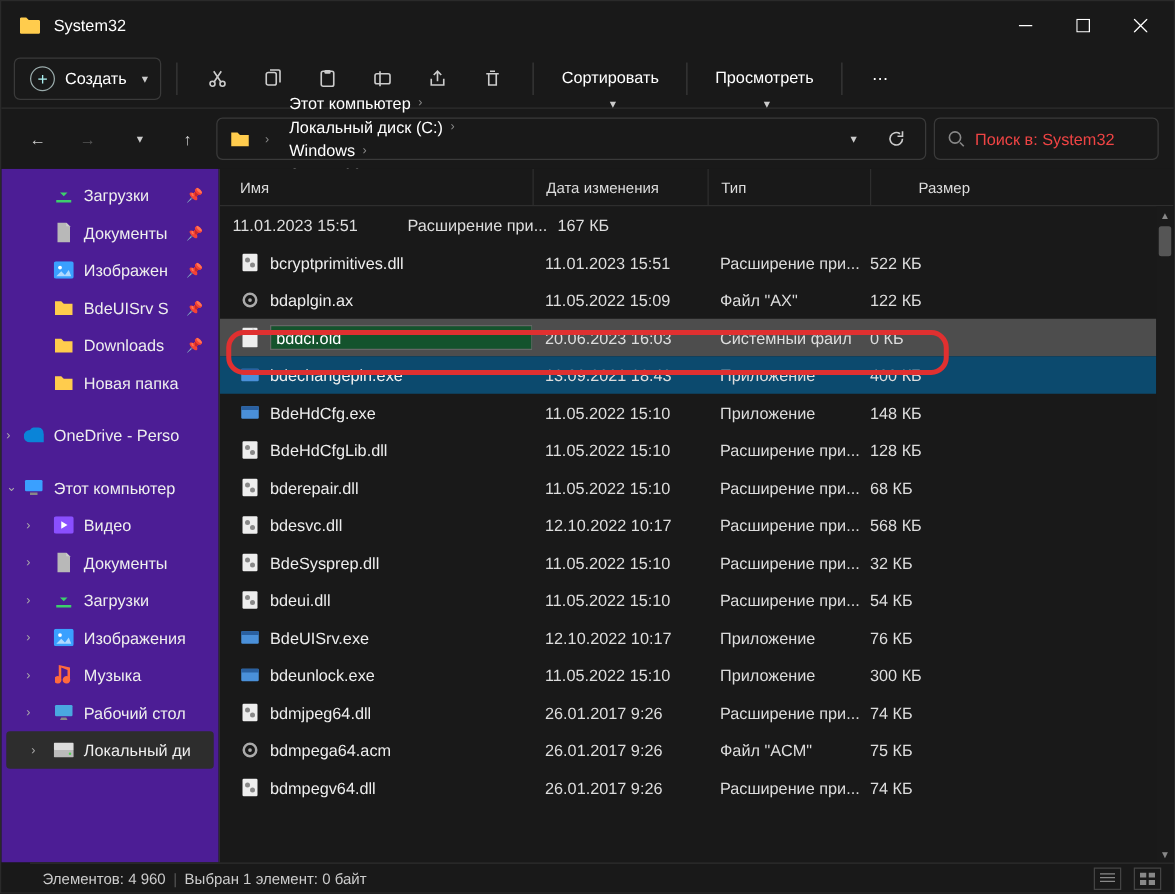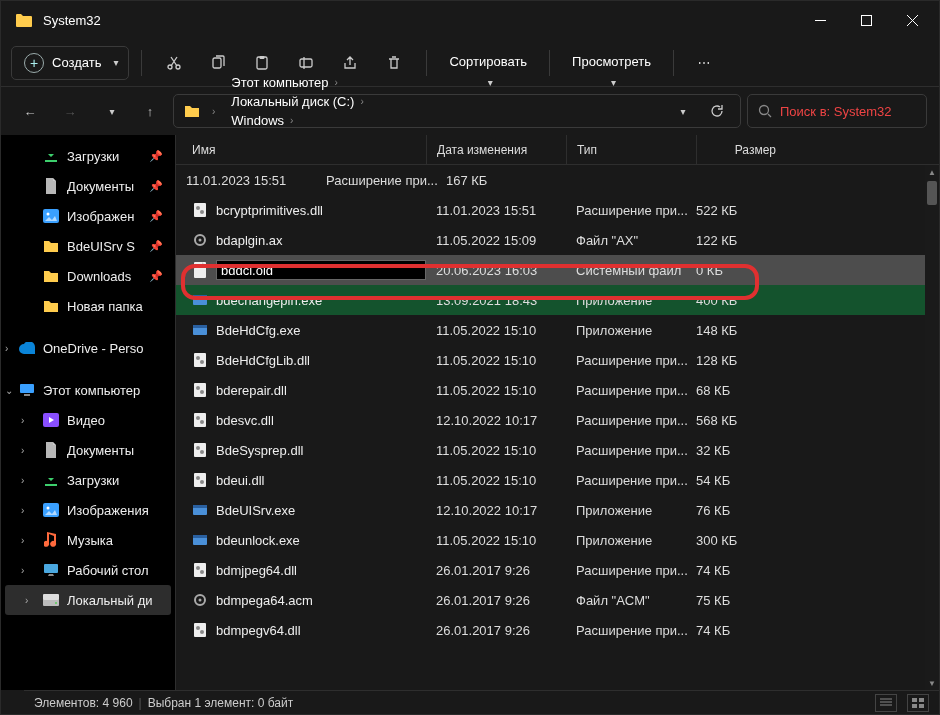--- a/index.html
+++ b/index.html
@@ -19,43 +19,43 @@
 .chev { font-size:10px; color:#ccc; margin-left:4px; }
 .addrbar { height:48px; display:flex; align-items:center; padding:0 12px; gap:6px; }
 .nav-btn { width:34px; height:34px; display:flex; align-items:center; justify-content:center; color:#ccc; border-radius:4px; }
 .nav-btn.disabled { color:#555; }
 .addr-box { flex:1; height:34px; border:1px solid #3a3a3a; border-radius:5px; display:flex; align-items:center; padding:0 6px 0 10px; gap:6px; }
 .crumb { display:flex; align-items:center; gap:4px; padding:2px 4px; border-radius:3px; white-space:nowrap; }
 .crumb .ar { font-size:10px; color:#888; margin:0 2px; }
 .addr-end { margin-left:auto; display:flex; align-items:center; gap:2px; }
 .search-box { width:180px; height:34px; border:1px solid #3a3a3a; border-radius:5px; display:flex; align-items:center; padding:0 10px; color:#ef4444; gap:8px; }
 .body { flex:1; display:flex; overflow:hidden; }
-.sidebar { width:174px; background:#000000; overflow:hidden; padding-top:6px; }
+.sidebar { width:174px; background:#4c1d95; overflow:hidden; padding-top:6px; }
 .side-item { height:30px; display:flex; align-items:center; padding:0 6px 0 18px; gap:8px; font-size:13px; color:#eee; white-space:nowrap; overflow:hidden; position:relative; }
 .side-item.child { padding-left:42px; }
 .side-item.selected { background:#2d2d2d; border-radius:3px; margin:0 4px; padding-left:38px; }
 .side-item .tw { position:absolute; left:20px; font-size:10px; color:#aaa; }
 .side-item .pin { margin-left:auto; color:#888; font-size:11px; margin-right:6px; }
 .side-ico { width:16px; height:16px; display:flex; align-items:center; justify-content:center; }
 .main { flex:1; display:flex; flex-direction:column; background:#191919; border-left:1px solid #2e2e2e; overflow:hidden; }
 .cols { height:30px; display:flex; align-items:center; border-bottom:1px solid #2e2e2e; font-size:12px; color:#ddd; }
 .col-name { width:250px; padding-left:16px; }
 .col-date { width:140px; border-left:1px solid #2e2e2e; padding-left:10px; height:100%; display:flex; align-items:center; }
 .col-type { width:130px; border-left:1px solid #2e2e2e; padding-left:10px; height:100%; display:flex; align-items:center; }
 .col-size { width:90px; border-left:1px solid #2e2e2e; padding-left:10px; padding-right:10px; height:100%; display:flex; align-items:center; justify-content:flex-end; }
 .files { flex:1; overflow:hidden; position:relative; }
 .row { height:30px; display:flex; align-items:center; font-size:13px; color:#eee; }
 .row .c-name { width:250px; padding-left:16px; display:flex; align-items:center; gap:8px; overflow:hidden; }
 .row .c-date { width:140px; padding-left:10px; color:#ddd; }
 .row .c-type { width:130px; padding-left:10px; color:#ddd; white-space:nowrap; overflow:hidden; }
 .row .c-size { width:90px; padding-right:10px; color:#ddd; }
 .row.selected { background:#4d4d4d; }
-.row.hover { background:#14532d; }
+.row.hover { background:#0c4a6e; }
 .file-ico { width:16px; height:16px; flex-shrink:0; display:flex; align-items:center; justify-content:center; }
-.rename-box { flex:1; height:20px; background:#000000; border:1px solid #666; outline:none; color:#fff; font-size:13px; padding:0 4px; font-family:inherit; }
+.rename-box { flex:1; height:20px; background:#14532d; border:1px solid #666; outline:none; color:#fff; font-size:13px; padding:0 4px; font-family:inherit; }
 .highlight-ring { position:absolute; border:4px solid #e03030; border-radius:14px; pointer-events:none; left:5px; top:99px; width:578px; height:36px; z-index:10; }
 .vscroll { width:14px; background:#1a1a1a; display:flex; flex-direction:column; }
 .vscroll .thumb { width:10px; margin:2px; background:#555; border-radius:2px; height:24px; }
 .statusbar { height:24px; border-top:1px solid #2e2e2e; display:flex; align-items:center; padding:0 10px; font-size:12px; color:#ccc; gap:6px;margin-left:23px; }
 .statusbar .spacer { flex:1; }
 .view-tiny { width:22px; height:18px; border:1px solid #444; display:flex; align-items:center; justify-content:center; margin-left:4px; }
 svg { display:block; }
 </style>
 </head>
 <body>

